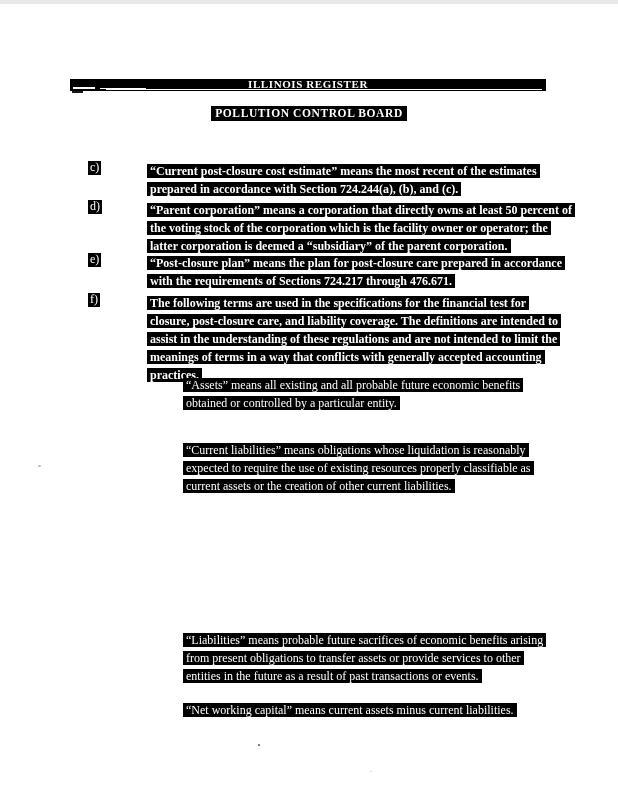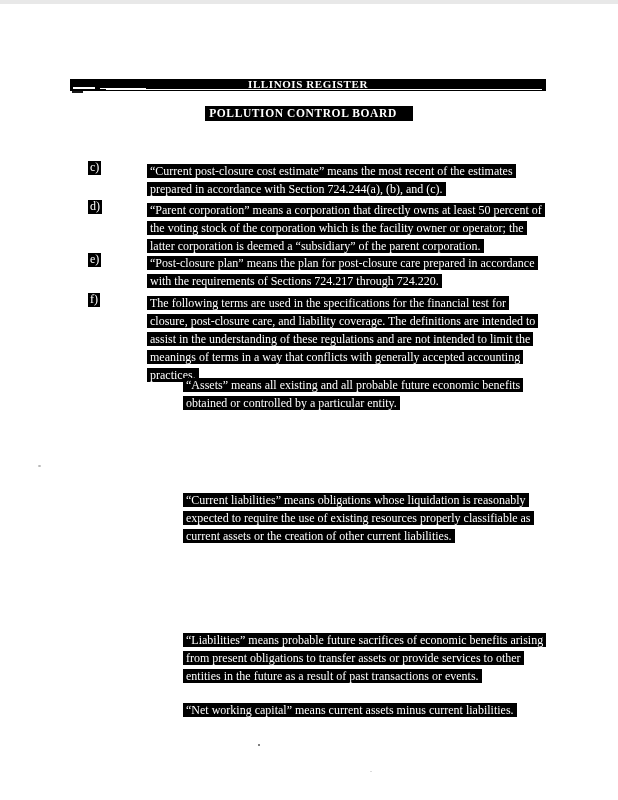--- a/index.html
+++ b/index.html
@@ -46,42 +46,42 @@
   .h-pcb { top: 99px; }
   .h-noa { top: 123px; }
   .center-row .chip {
     display: inline-block;
     background: #000;
     color: #fff;
     font-size: 11.5px;
     font-weight: bold;
     letter-spacing: 0.6px;
     line-height: 12px;
-    padding: 1px 16px 2px 4px;
+    padding: 1px 4px 2px 4px;
   }
 
   
   .item { position: absolute; left: 0; width: 618px; }
   .item-c { top: 157px; }
   .item-d { top: 196px; }
   .item-e { top: 249px; }
   .item-f { top: 289px; }
   .item .lbl {
     position: absolute; left: 88px; top: 0;
     background: #000; color: #fff;
     font-size: 12px; line-height: 13px;
     padding: 0 2px 1px 2px;
   }
-  .item .txt { position: absolute; left: 147px; top: 0; width: 448px; }
+  .item .txt { position: absolute; left: 147px; top: 0; width: 448px; font-weight: bold; }
 
   
   .def { position: absolute; left: 183px; width: 430px; }
   .def-assets        { top: 371px; }
   .def-curassets     { top: 411px; }
-  .def-curliab       { top: 486px; }
+  .def-curliab       { top: 436px; }
   .def-plugging      { top: 517px; }
   .def-indaudited    { top: 572px; }
   .def-liabilities   { top: 626px; }
   .def-networking    { top: 696px; }
 
   
   .hl {
     background: #000;
     color: #fff;
     font-size: 12px;
@@ -129,21 +129,21 @@
       <span class="hl">“Parent corporation” means a corporation that directly owns at least 50 percent of
 the voting stock of the corporation which is the facility owner or operator; the
 latter corporation is deemed a “subsidiary” of the parent corporation.</span>
     </div>
   </div>
 
   <div class="item item-e">
     <span class="lbl">e)</span>
     <div class="txt">
       <span class="hl">“Post-closure plan” means the plan for post-closure care prepared in accordance
-with the requirements of Sections 724.217 through 724.220.</span>
+with the requirements of Sections 724.217 through 476.671.</span>
     </div>
   </div>
 
   <div class="item item-f">
     <span class="lbl">f)</span>
     <div class="txt">
       <span class="hl">The following terms are used in the specifications for the financial test for
 closure, post-closure care, and liability coverage.  The definitions are intended to
 assist in the understanding of these regulations and are not intended to limit the
 meanings of terms in a way that conflicts with generally accepted accounting

